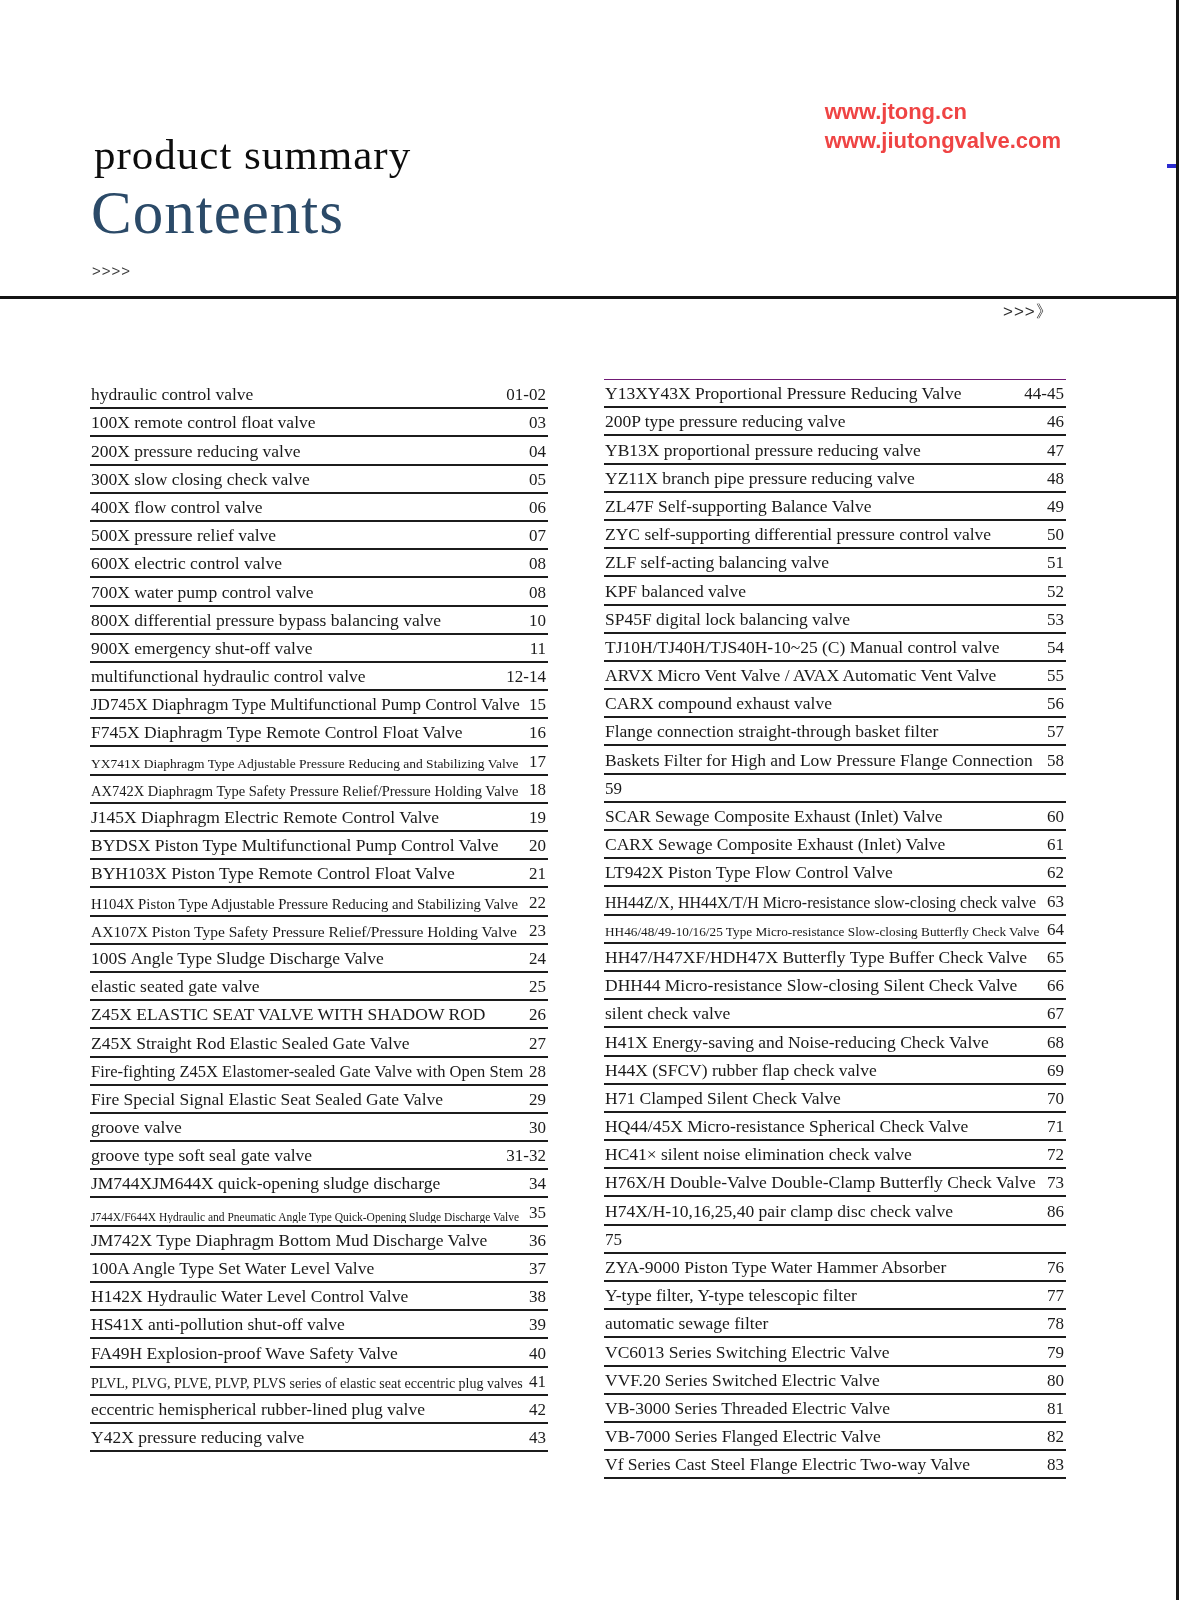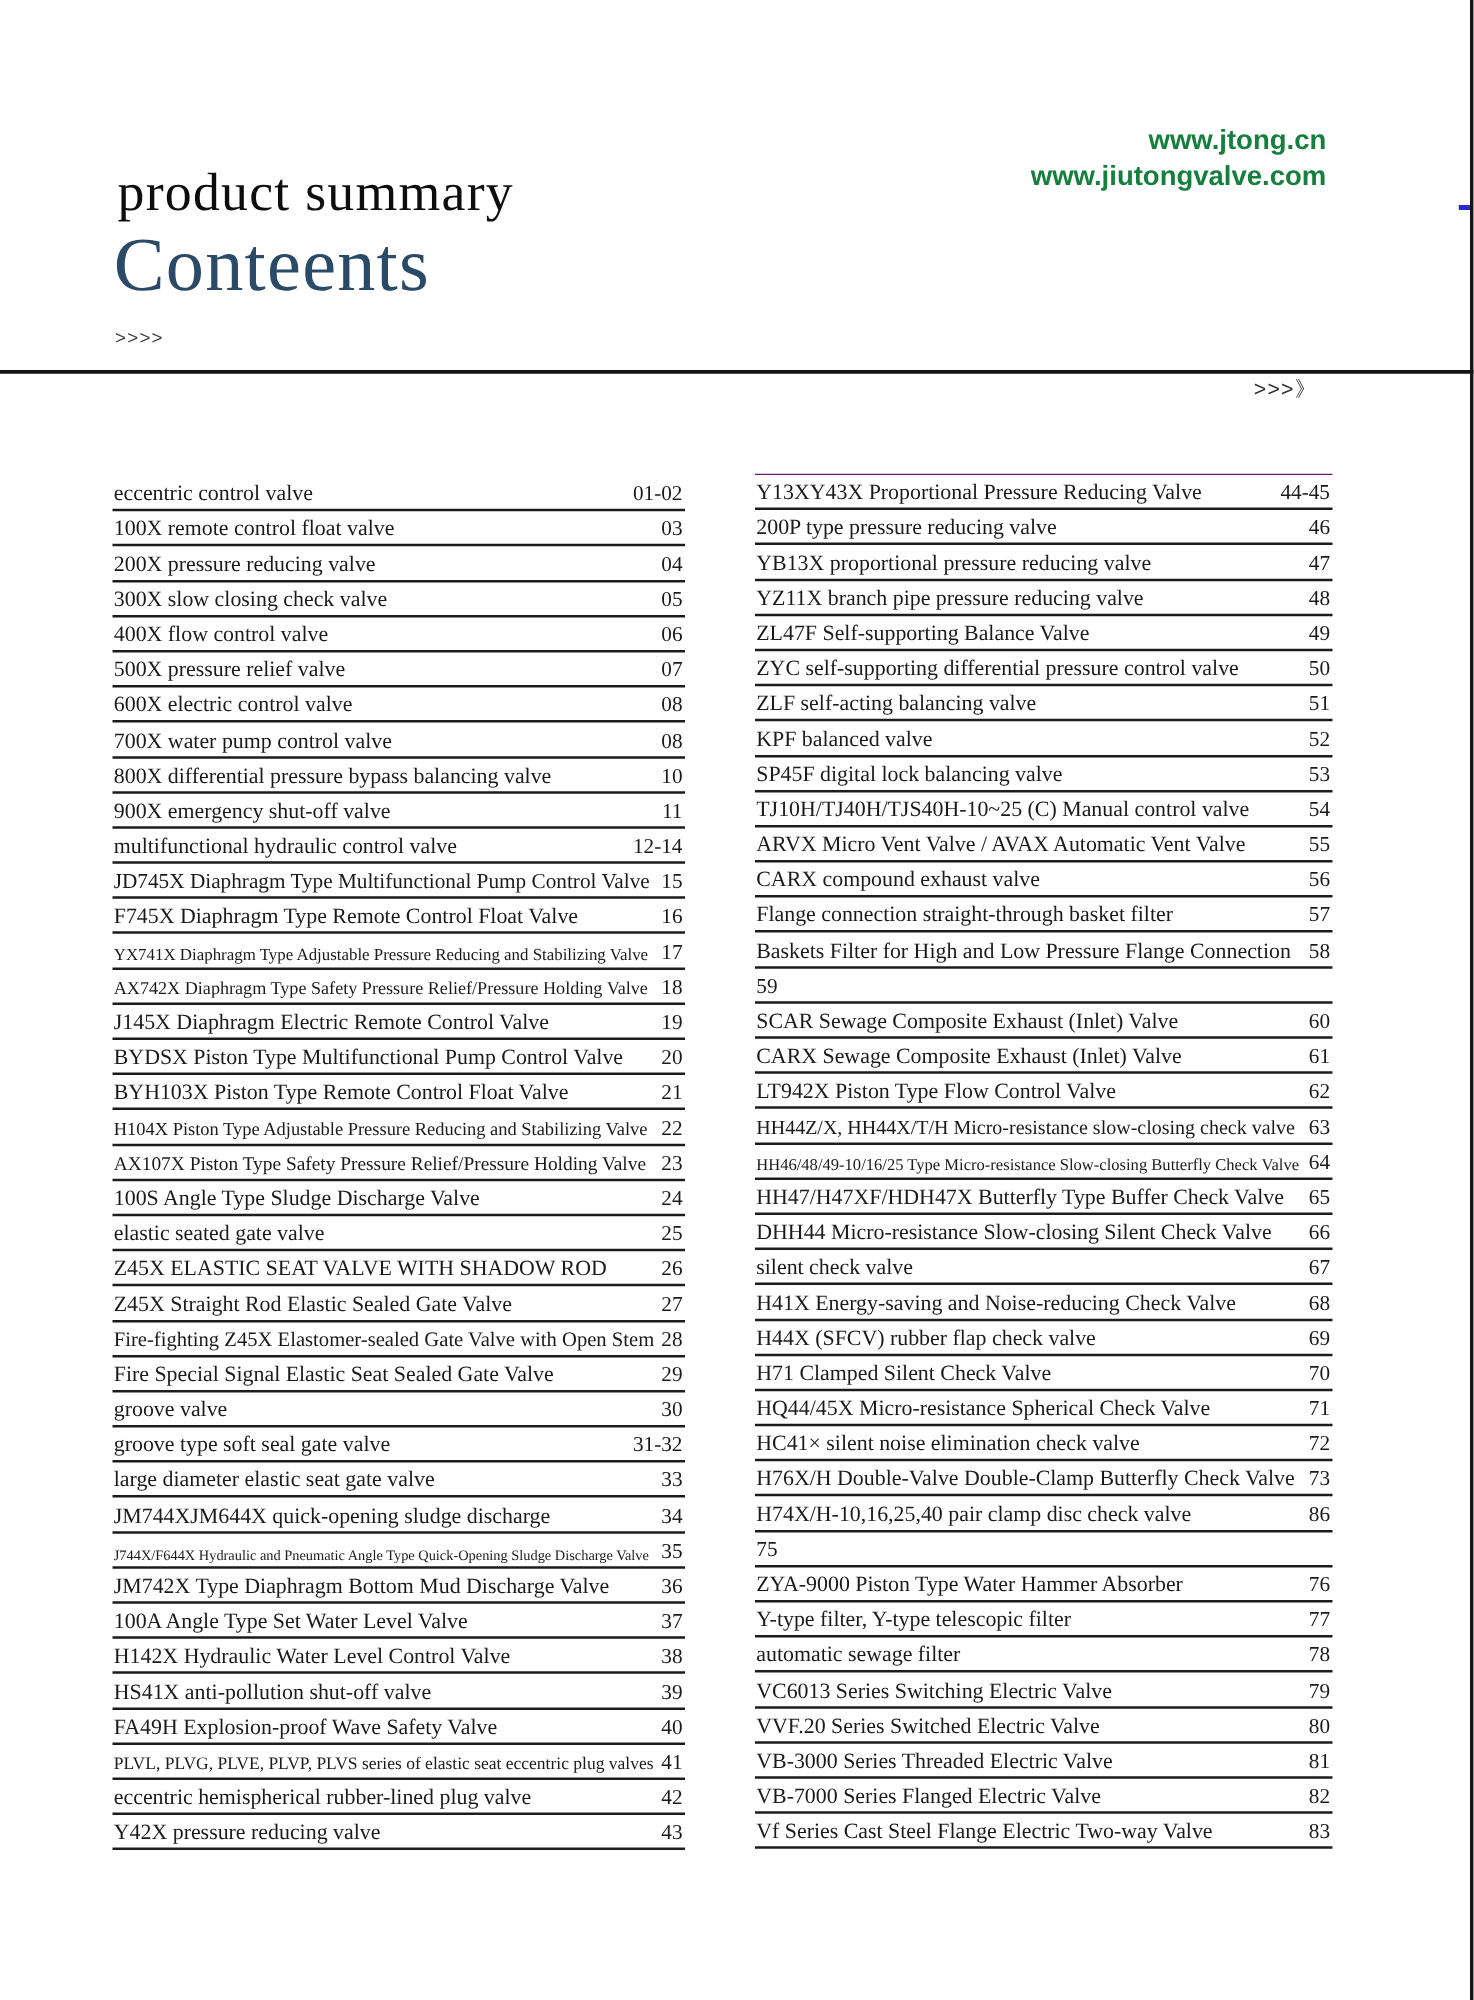--- a/index.html
+++ b/index.html
@@ -8,24 +8,24 @@
     width:1179px;height:1600px;
     background:#ffffff;
     overflow:hidden;
     font-family:"Liberation Serif", serif;
     color:#1a1a1a;
   }
   .edge-line{position:absolute;right:0;top:0;width:3px;height:1600px;background:#151515;}
   .blue-tick{position:absolute;right:2px;top:164px;width:10px;height:4px;background:#2b2bd0;}
   .site-urls{
     position:absolute;top:97px;right:118px;
-    text-align:right;
+    text-align:left;
     font-family:"Liberation Sans", sans-serif;
     font-weight:bold;font-size:22px;line-height:29px;
-    color:#15803d;
+    color:#ef4444;
   }
   .site-urls div{cursor:pointer;}
   .title-small{
     position:absolute;left:94px;top:130px;
     font-family:"Liberation Serif", serif;
     font-size:43px;color:#0d0d0d;letter-spacing:1px;
   }
   .title-large{
     position:absolute;left:91px;top:178px;
     font-family:Liberation Serif, serif;
@@ -78,21 +78,21 @@
 
   <div class="title-small">product summary</div>
   <div class="title-large">Conteents</div>
 
   <div class="chevrons-left">&gt;&gt;&gt;&gt;</div>
   <div class="rule"></div>
   <div class="chevrons-right">&gt;&gt;&gt;》</div>
 
   <div class="toc-col" id="toc-left">
   <div class="toc-row">
-    <span class="toc-title">eccentric control valve</span>
+    <span class="toc-title">hydraulic control valve</span>
     <span class="toc-page">01-02</span>
   </div>
 
   <div class="toc-row">
     <span class="toc-title">100X remote control float valve</span>
     <span class="toc-page">03</span>
   </div>
 
   <div class="toc-row">
     <span class="toc-title">200X pressure reducing valve</span>
@@ -217,24 +217,20 @@
   <div class="toc-row">
     <span class="toc-title">groove valve</span>
     <span class="toc-page">30</span>
   </div>
 
   <div class="toc-row">
     <span class="toc-title">groove type soft seal gate valve</span>
     <span class="toc-page">31-32</span>
   </div>
 
-  <div class="toc-row">
-    <span class="toc-title">large diameter elastic seat gate valve</span>
-    <span class="toc-page">33</span>
-  </div>
 
   <div class="toc-row">
     <span class="toc-title">JM744XJM644X quick-opening sludge discharge</span>
     <span class="toc-page">34</span>
   </div>
 
   <div class="toc-row">
     <span class="toc-title" style="font-size: 11.5px;">J744X/F644X Hydraulic and Pneumatic Angle Type Quick-Opening Sludge Discharge Valve</span>
     <span class="toc-page">35</span>
   </div>

